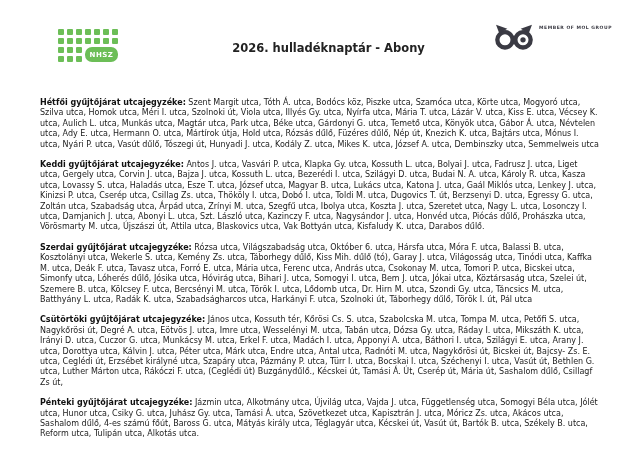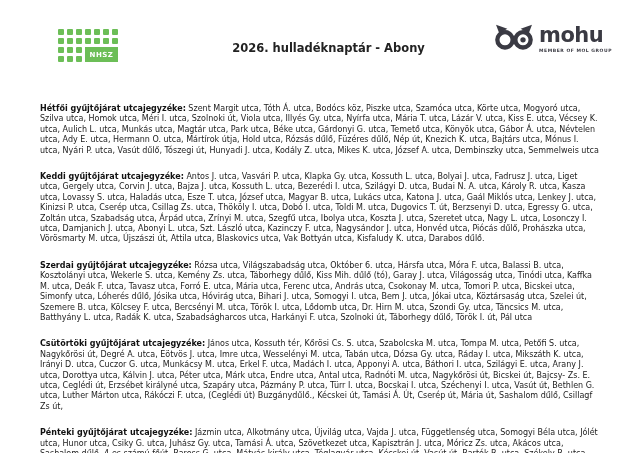--- a/index.html
+++ b/index.html
@@ -23,21 +23,21 @@
   .nhsz-logo .sq{
     width:6px;height:6px;border-radius:1px;
     background:var(--nhsz-green,#6CBE57);
   }
   .nhsz-box{
     grid-column:4/8;grid-row:3/5;
     background:var(--nhsz-green,#6CBE57);
     color:#ffffff;
     font-size:7px;font-weight:bold;letter-spacing:0.5px;
     display:flex;align-items:center;justify-content:center;
-    border-radius:0;
+    border-radius:7px;
   }
   .page-title{
     position:absolute;top:41px;left:17px;right:0;
     margin:0;text-align:center;
     font-size:11.5px;font-weight:bold;color:#222;
   }
   .mohu-logo{
     position:absolute;right:28px;top:24px;
     display:flex;align-items:flex-start;gap:5px;
   }
@@ -50,21 +50,21 @@
   .mohu-sub{
     font-size:4.5px;font-weight:bold;letter-spacing:0.12em;
     color:var(--mohu-dark,#3A3A43);
     margin-top:1px;white-space:nowrap;
   }
   
   .body-text{
     position:absolute;top:88px;left:40px;right:40px;
   }
   .schedule-paragraph{
-    margin:16px 0 3px 0;
+    margin:10px 0 3px 0;
     font-size:8px;line-height:10.4px;
     text-align:left;
   }
   .day-label{font-weight:bold;color:#111;}
 </style>
 </head>
 <body>
 
 <div class="page">
 
@@ -100,21 +100,20 @@
         <g fill="none" stroke="#3A3A43" stroke-width="13">
           <circle cx="33" cy="47" r="23"></circle>
           <circle cx="87" cy="47" r="23"></circle>
         </g>
         <path d="M16 28 L6 2 L40 14 Z" fill="#3A3A43"></path>
         <path d="M104 28 L114 2 L80 14 Z" fill="#3A3A43"></path>
         <circle cx="87" cy="47" r="8" fill="#3A3A43"></circle>
       </svg>
     </span>
     <div class="mohu-text-wrap">
-      <span class="mohu-word">mohu</span>
       <span class="mohu-sub">MEMBER OF MOL GROUP</span>
     </div>
   </div>
 
   <main class="body-text">
     <p class="schedule-paragraph"><strong class="day-label">Hétfői gyűjtőjárat utcajegyzéke:</strong><span class="streets"> Szent Margit utca, Tóth Á. utca, Bodócs köz, Piszke utca, Szamóca utca, Körte utca, Mogyoró utca, Szilva utca, Homok utca, Méri I. utca, Szolnoki út, Viola utca, Illyés Gy. utca, Nyírfa utca, Mária T. utca, Lázár V. utca, Kiss E. utca, Vécsey K. utca, Aulich L. utca, Munkás utca, Magtár utca, Park utca, Béke utca, Gárdonyi G. utca, Temető utca, Könyök utca, Gábor Á. utca, Névtelen utca, Ady E. utca, Hermann O. utca, Mártírok útja, Hold utca, Rózsás dűlő, Füzéres dűlő, Nép út, Knezich K. utca, Bajtárs utca, Mónus I. utca, Nyári P. utca, Vasút dűlő, Tószegi út, Hunyadi J. utca, Kodály Z. utca, Mikes K. utca, József A. utca, Dembinszky utca, Semmelweis utca</span></p>
     <p class="schedule-paragraph"><strong class="day-label">Keddi gyűjtőjárat utcajegyzéke:</strong><span class="streets"> Antos J. utca, Vasvári P. utca, Klapka Gy. utca, Kossuth L. utca, Bolyai J. utca, Fadrusz J. utca, Liget utca, Gergely utca, Corvin J. utca, Bajza J. utca, Kossuth L. utca, Bezerédi I. utca, Szilágyi D. utca, Budai N. A. utca, Károly R. utca, Kasza utca, Lovassy S. utca, Haladás utca, Esze T. utca, József utca, Magyar B. utca, Lukács utca, Katona J. utca, Gaál Miklós utca, Lenkey J. utca, Kinizsi P. utca, Cserép utca, Csillag Zs. utca, Thököly I. utca, Dobó I. utca, Toldi M. utca, Dugovics T. út, Berzsenyi D. utca, Egressy G. utca, Zoltán utca, Szabadság utca, Árpád utca, Zrínyi M. utca, Szegfű utca, Ibolya utca, Koszta J. utca, Szeretet utca, Nagy L. utca, Losonczy I. utca, Damjanich J. utca, Abonyi L. utca, Szt. László utca, Kazinczy F. utca, Nagysándor J. utca, Honvéd utca, Piócás dűlő, Prohászka utca, Vörösmarty M. utca, Újszászi út, Attila utca, Blaskovics utca, Vak Bottyán utca, Kisfaludy K. utca, Darabos dűlő.</span></p>
     <p class="schedule-paragraph"><strong class="day-label">Szerdai gyűjtőjárat utcajegyzéke:</strong><span class="streets"> Rózsa utca, Világszabadság utca, Október 6. utca, Hársfa utca, Móra F. utca, Balassi B. utca, Kosztolányi utca, Wekerle S. utca, Kemény Zs. utca, Táborhegy dűlő, Kiss Mih. dűlő (tó), Garay J. utca, Világosság utca, Tinódi utca, Kaffka M. utca, Deák F. utca, Tavasz utca, Forró E. utca, Mária utca, Ferenc utca, András utca, Csokonay M. utca, Tomori P. utca, Bicskei utca, Simonfy utca, Lóherés dűlő, Jósika utca, Hóvirág utca, Bihari J. utca, Somogyi I. utca, Bem J. utca, Jókai utca, Köztársaság utca, Szelei út, Szemere B. utca, Kölcsey F. utca, Bercsényi M. utca, Török I. utca, Lődomb utca, Dr. Hirn M. utca, Szondi Gy. utca, Táncsics M. utca, Batthyány L. utca, Radák K. utca, Szabadságharcos utca, Harkányi F. utca, Szolnoki út, Táborhegy dűlő, Török I. út, Pál utca</span></p>
     <p class="schedule-paragraph"><strong class="day-label">Csütörtöki gyűjtőjárat utcajegyzéke:</strong><span class="streets"> János utca, Kossuth tér, Kőrösi Cs. S. utca, Szabolcska M. utca, Tompa M. utca, Petőfi S. utca, Nagykőrösi út, Degré A. utca, Eötvös J. utca, Imre utca, Wesselényi M. utca, Tabán utca, Dózsa Gy. utca, Ráday I. utca, Mikszáth K. utca, Irányi D. utca, Cuczor G. utca, Munkácsy M. utca, Erkel F. utca, Madách I. utca, Apponyi A. utca, Báthori I. utca, Szilágyi E. utca, Arany J. utca, Dorottya utca, Kálvin J. utca, Péter utca, Márk utca, Endre utca, Antal utca, Radnóti M. utca, Nagykőrösi út, Bicskei út, Bajcsy- Zs. E. utca, Ceglédi út, Erzsébet királyné utca, Szapáry utca, Pázmány P. utca, Türr I. utca, Bocskai I. utca, Széchenyi I. utca, Vasút út, Bethlen G. utca, Luther Márton utca, Rákóczi F. utca, (Ceglédi út) Buzgánydűlő., Kécskei út, Tamási Á. Út, Cserép út, Mária út, Sashalom dűlő, Csillagf Zs út,</span></p>
     <p class="schedule-paragraph"><strong class="day-label">Pénteki gyűjtőjárat utcajegyzéke:</strong><span class="streets"> Jázmin utca, Alkotmány utca, Újvilág utca, Vajda J. utca, Függetlenség utca, Somogyi Béla utca, Jólét utca, Hunor utca, Csiky G. utca, Juhász Gy. utca, Tamási Á. utca, Szövetkezet utca, Kapisztrán J. utca, Móricz Zs. utca, Akácos utca, Sashalom dűlő, 4-es számú főút, Baross G. utca, Mátyás király utca, Téglagyár utca, Kécskei út, Vasút út, Bartók B. utca, Székely B. utca, Reform utca, Tulipán utca, Alkotás utca.</span></p>

